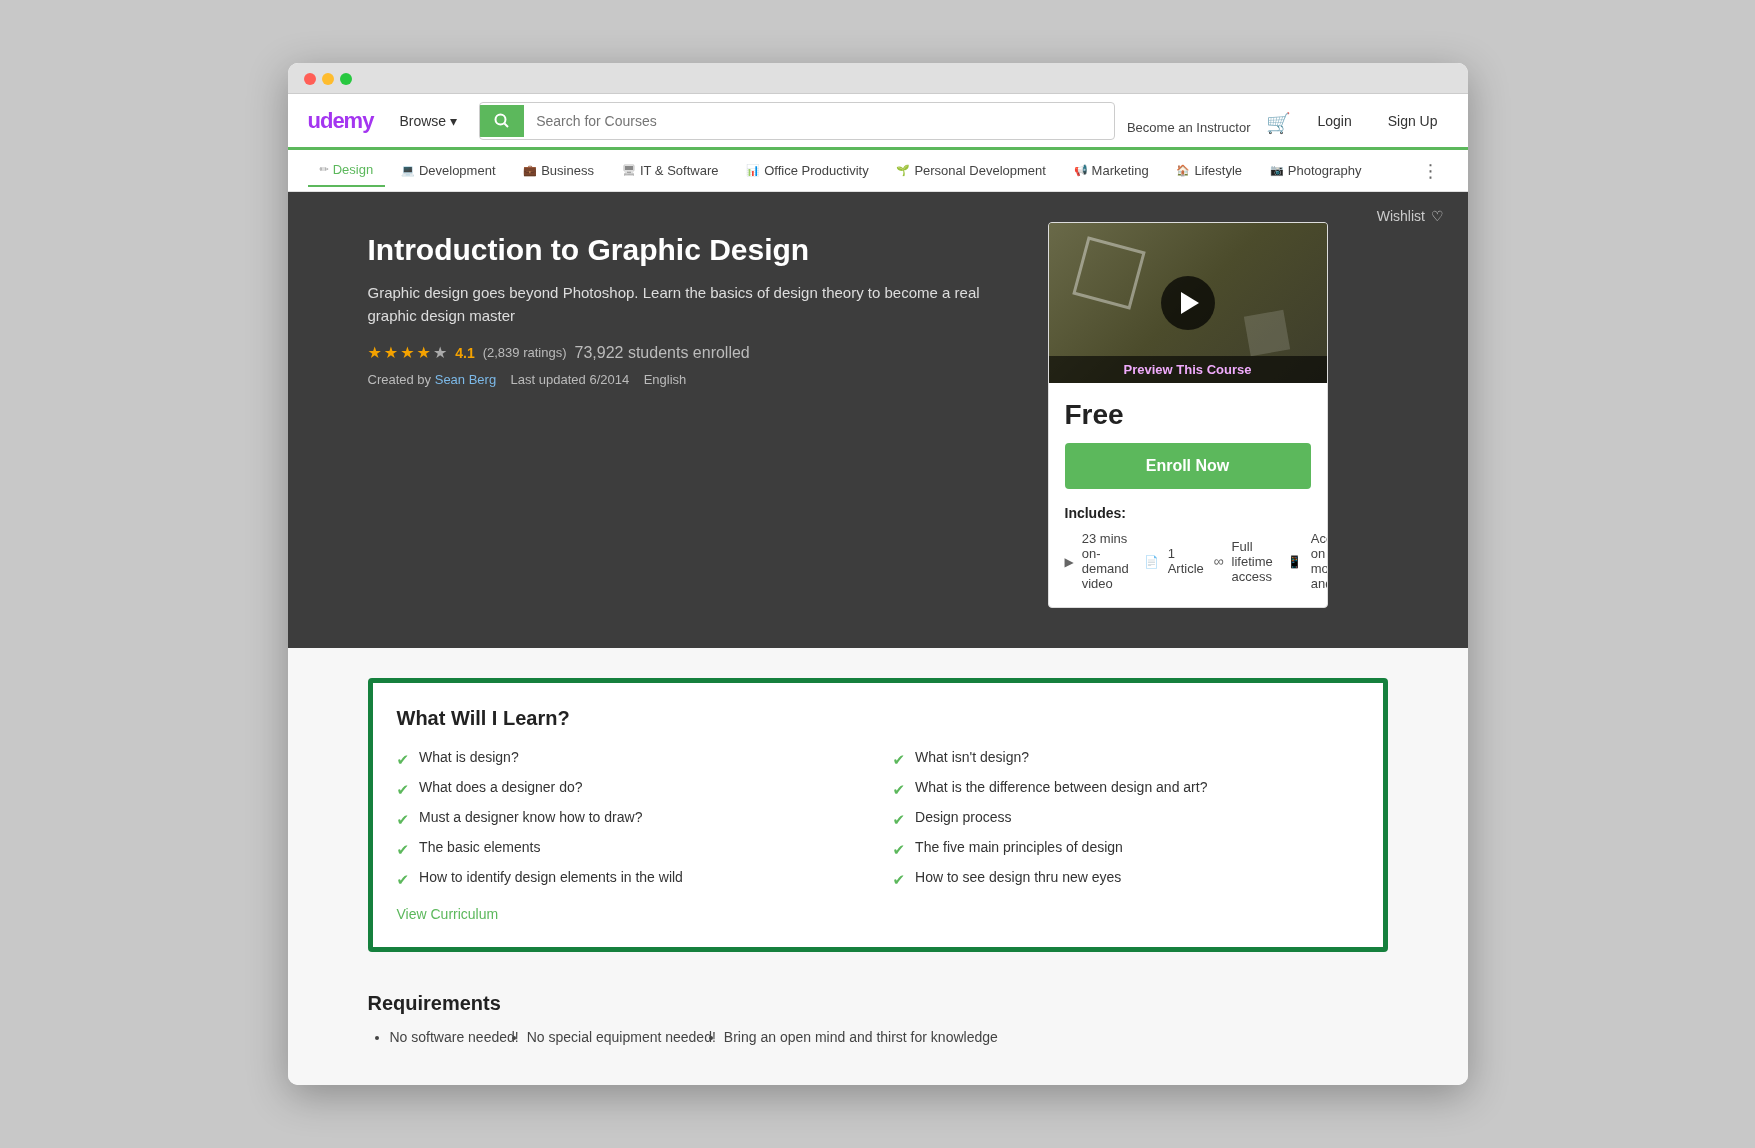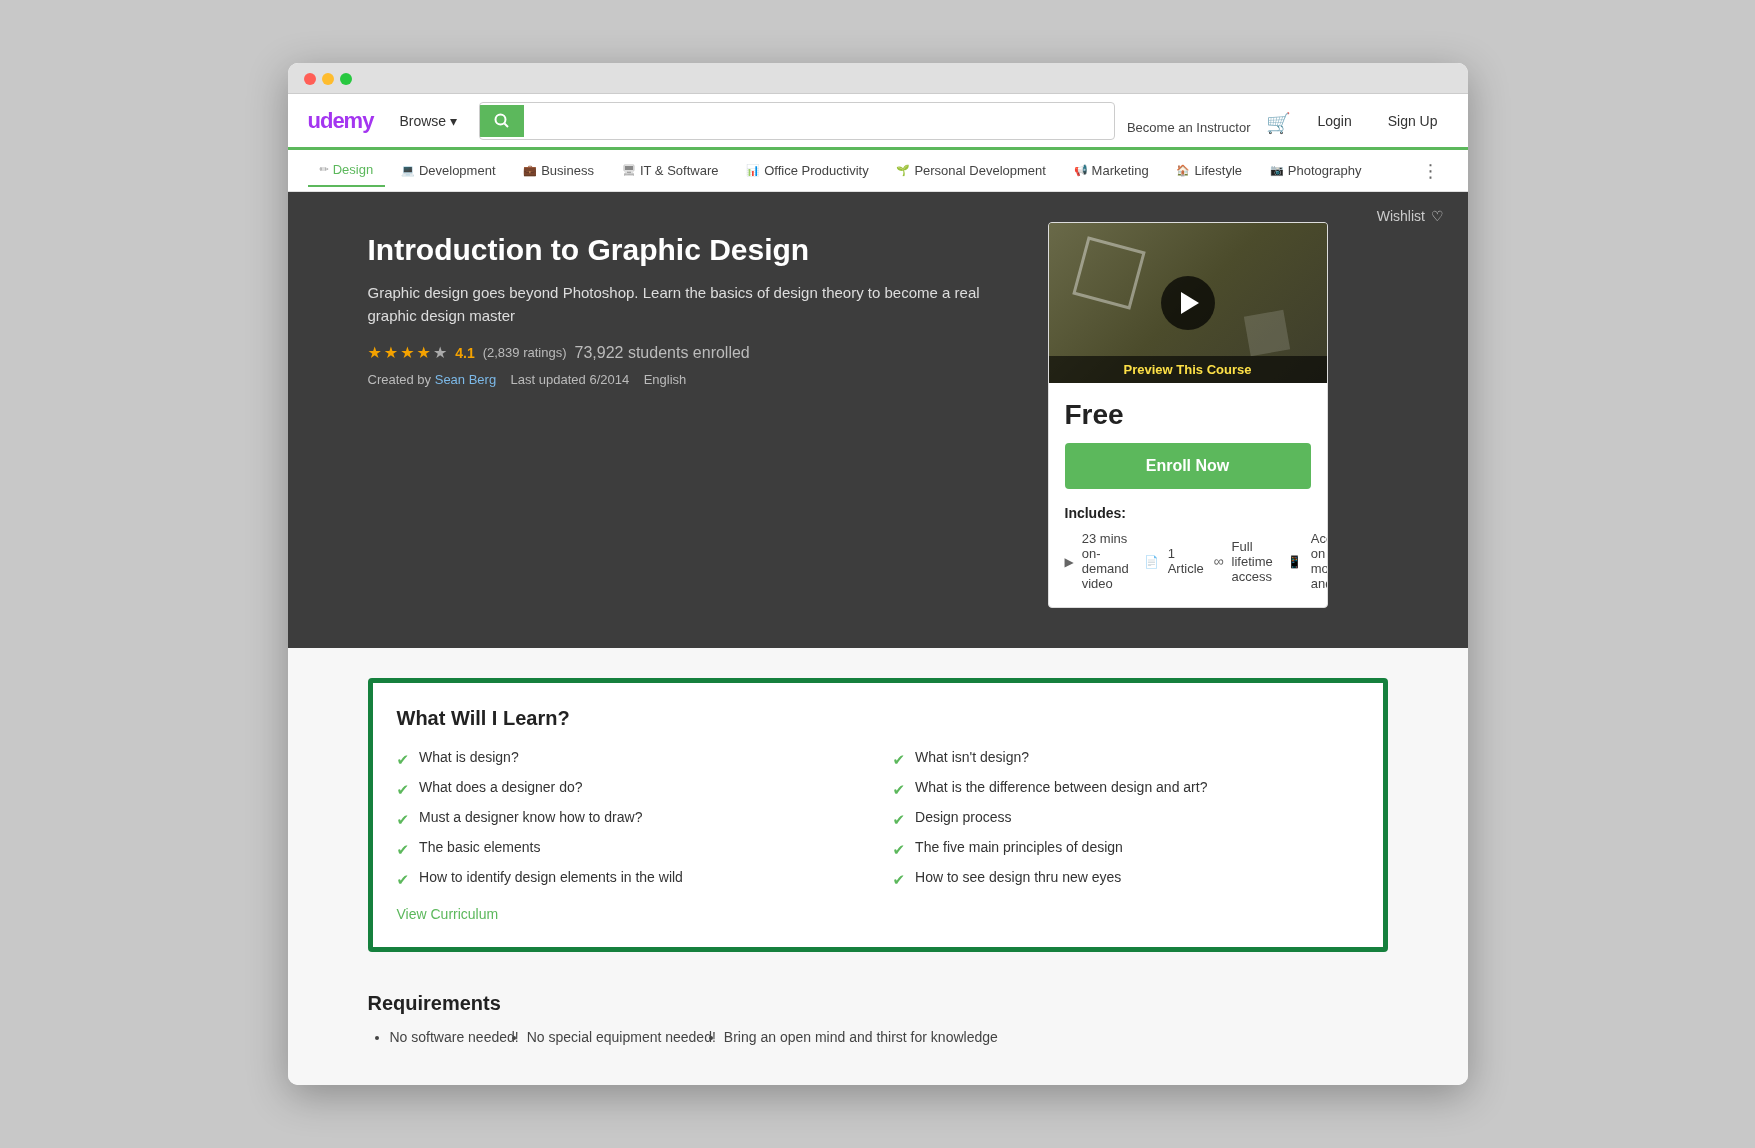--- a/index.html
+++ b/index.html
@@ -331,21 +331,21 @@
       border-left: 18px solid #fff;
       margin-left: 4px;
     }
 
     .preview-label {
       position: absolute;
       bottom: 0;
       left: 0;
       right: 0;
       background: rgba(0,0,0,0.6);
-      color: #fde047;
+      color: #f0abfc;
       text-align: center;
       padding: 6px;
       font-size: 13px;
       font-weight: 600;
     }
 
     .card-body {
       padding: 16px;
     }
 
@@ -509,20 +509,21 @@
       <span>▾</span>
     </button>
 
     <div class="search-bar">
       <button class="search-btn">
         <svg width="16" height="16" viewBox="0 0 16 16" fill="white">
           <circle cx="6.5" cy="6.5" r="5" stroke="white" stroke-width="2" fill="none"></circle>
           <line x1="10.5" y1="10.5" x2="14" y2="14" stroke="white" stroke-width="2"></line>
         </svg>
       </button>
+      <input class="search-input" type="text" placeholder="Search for Courses" style="">
     </div>
 
     <div class="header-right">
       <span class="become-instructor">Become an Instructor</span>
       <span class="cart-icon">🛒</span>
       <button class="login-btn">Login</button>
       <button class="signup-btn">Sign Up</button>
     </div>
   </div>
 

